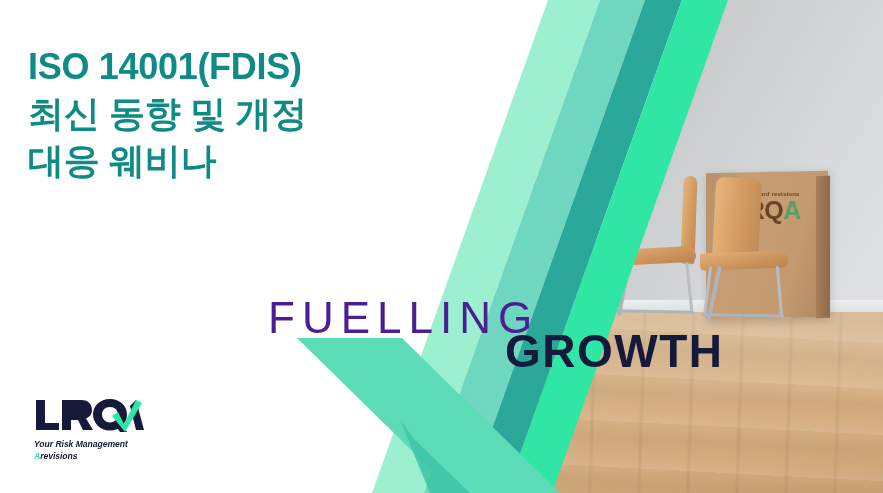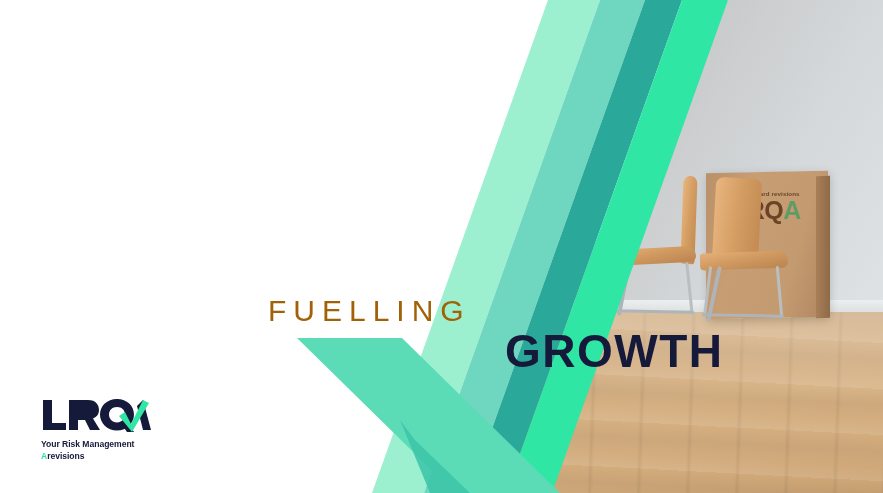--- a/index.html
+++ b/index.html
@@ -103,37 +103,37 @@
     color:#0f8b85;
     white-space:pre-line;
   }
   .datetime{
     position:absolute;left:28px;top:246px;
     font-size:14.5px;color:#141a35;font-weight:400;letter-spacing:.1px;
   }
 
   .fuelling{
     position:absolute;left:268px;top:296px;
-    font-size:30px;line-height:1;
+    font-size:44px;line-height:1;
     font-weight:300;
     letter-spacing:7px;
-    color:#a16207;
+    color:#4c1d95;
     white-space:nowrap;
   }
   .growth{
     position:absolute;left:505px;top:328px;
     font-size:46px;line-height:1;
     font-weight:800;
     letter-spacing:1.5px;
     color:#151a3a;
     white-space:nowrap;
   }
 
   
-  .logo{position:absolute;left:41px;top:398px;width:130px;}
+  .logo{position:absolute;left:34px;top:398px;width:130px;font-style:italic;}
   .logo-mark{position:relative;height:34px;width:112px;}
   .logo-tagline{
     margin-top:6px;
     font-size:8.6px;line-height:1.45;
     font-weight:700;color:#151a3a;letter-spacing:-.05px;
   }
   .logo-tagline .adv-a{color:#2fe0a5;}
 </style>
 </head>
 <body>
@@ -183,20 +183,23 @@
 
     <polygon class="stripe" points="645,0 682,0 506,493 469,493" fill="#2aa99a"></polygon>
 
     <polygon class="stripe" points="682,0 728,0 552,493 506,493" fill="#2fe6a4"></polygon>
 
     <polygon class="stripe" points="297,338 402,338 560,493 455,493" fill="#5bdcb6"></polygon>
 
     <polygon class="stripe" points="415,440 470,493 430,493 400,420" fill="#3ec5a8" opacity="0.9"></polygon>
   </svg>
 
+  <div class="title">ISO 14001(FDIS)
+최신 동향 및 개정
+대응 웨비나</div>
 
 
   <div class="fuelling">FUELLING</div>
   <div class="growth">GROWTH</div>
 
   <div class="logo">
     <div class="logo-mark">
       <svg viewBox="0 0 112 34" width="112" height="34">
 
         <path d="M2,2 L11,2 L11,25 L25,25 L25,32 L2,32 Z" fill="#151a3a"></path>

